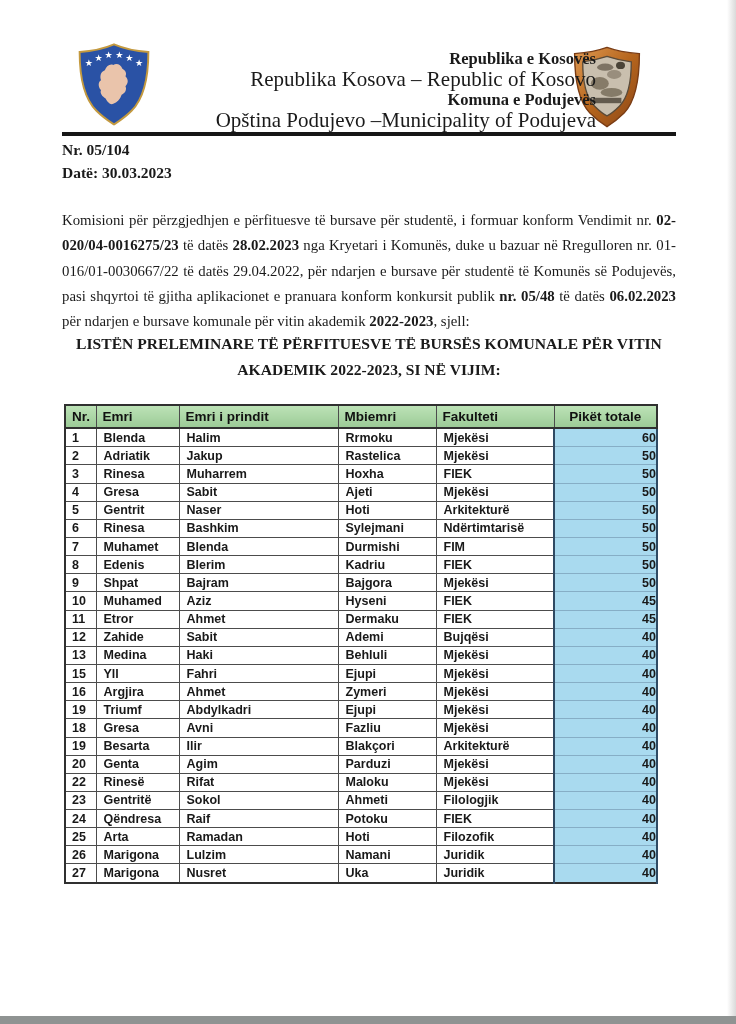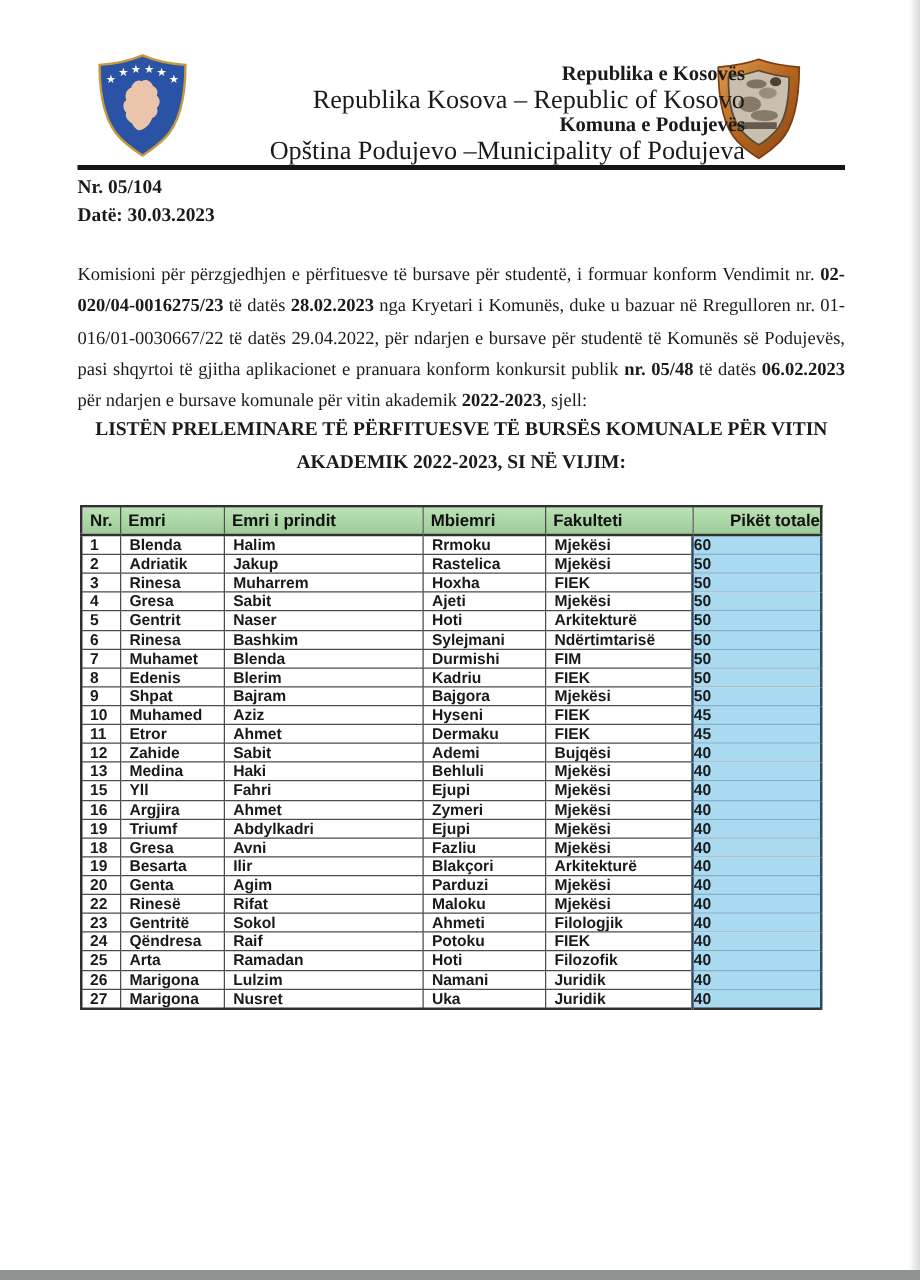--- a/index.html
+++ b/index.html
@@ -26,34 +26,34 @@
 
   .paragraph { position:absolute; top:208px; left:62px; width:614px;
     font-size:14.8px; line-height:25.3px; text-align:justify; }
   .paragraph b { font-weight:bold; }
 
   .list-title { position:absolute; top:331px; left:52px; width:634px; text-align:center;
     font-weight:bold; font-size:15.6px; line-height:25.5px; }
 
   
   .tbl-wrap { position:absolute; top:404px; left:64px; }
-  table { border-collapse:collapse; table-layout:fixed; width:592px; height:404px;
+  table { border-collapse:collapse; table-layout:fixed; width:592px; height:480px;
     font-family:"Liberation Sans", sans-serif; }
   col.c0{width:31px;} col.c1{width:83px;} col.c2{width:159px;}
   col.c3{width:98px;} col.c4{width:118px;} col.c5{width:103px;}
   th, td { border:1px solid #4c4c4c; font-weight:bold; overflow:hidden; white-space:nowrap;
     vertical-align:middle; }
   table { border:2px solid #303030; }
   thead th { background:linear-gradient(180deg, var(--green-light,#bce2b6), var(--green,#9ccb97));
     font-size:13.5px; text-align:left; padding-left:6px; height:23px;
     border-bottom:2px solid #303030; color:#111; }
-  thead th.points { text-align:right; padding-left:0; }
+  thead th.points { text-align:center; padding-left:0; }
   tbody td { font-size:12.5px; padding-left:7px; color:#191919; }
   tbody td.num { padding-left:6px; }
-  tbody td.points { background:var(--blue,#a9daef); text-align:left; padding-left:0;
+  tbody td.points { background:var(--blue,#a9daef); text-align:right; padding-left:0;
     border-left:2px solid #2f4a63; border-right:2px solid #2f4a63;
     border-top:1px solid #86aec6; border-bottom:1px solid #86aec6; }
 </style>
 </head>
 <body>
 
 <div class="emblem emblem-left">
   <svg viewBox="0 0 100 110" width="92" height="84" preserveAspectRatio="xMidYMid meet">
     <path d="M50 3 C64 9 80 12 95 13 C95 42 91 72 73 90 C64 99 56 104 50 108 C44 104 36 99 27 90 C9 72 5 42 5 13 C20 12 36 9 50 3 Z" fill="#2a52a5" stroke="#c49a3f" stroke-width="2.5"></path>
     <g fill="#ffffff" font-family="DejaVu Sans, sans-serif" font-size="12" text-anchor="middle">

